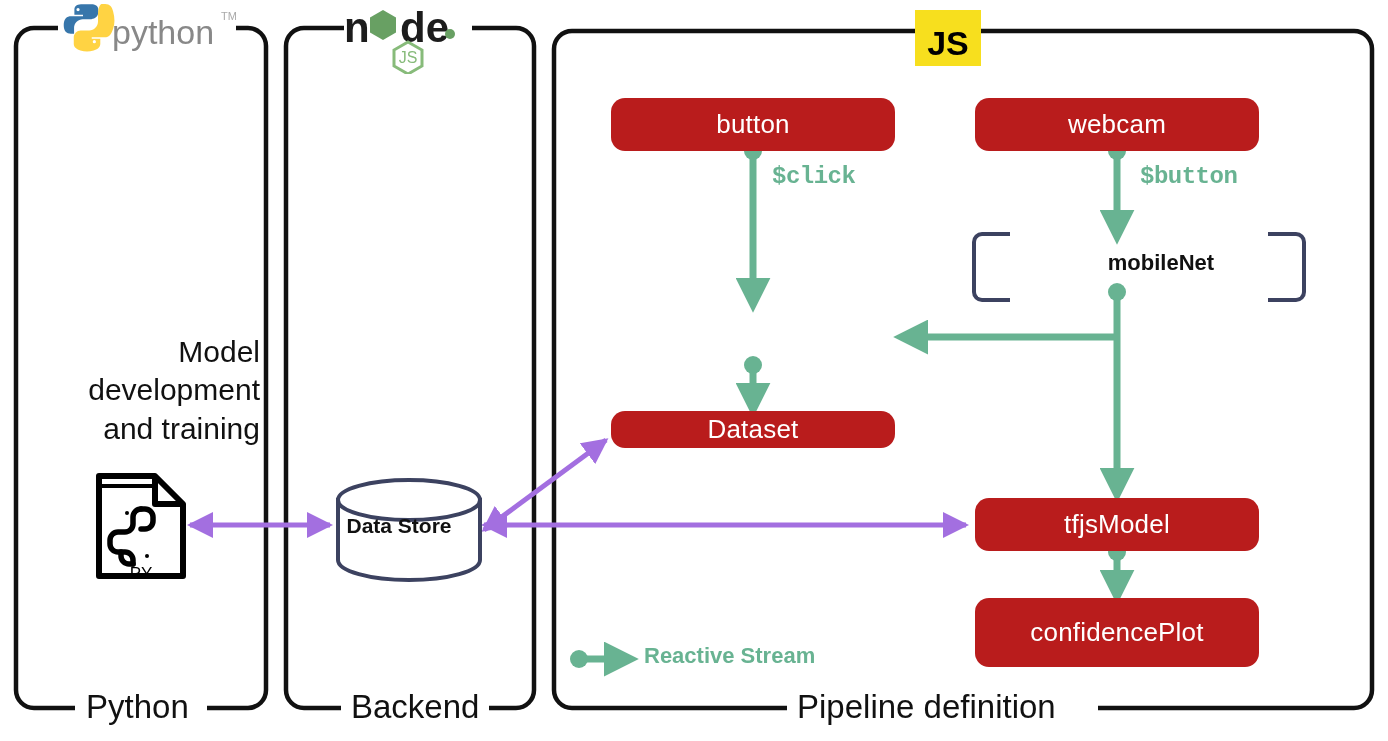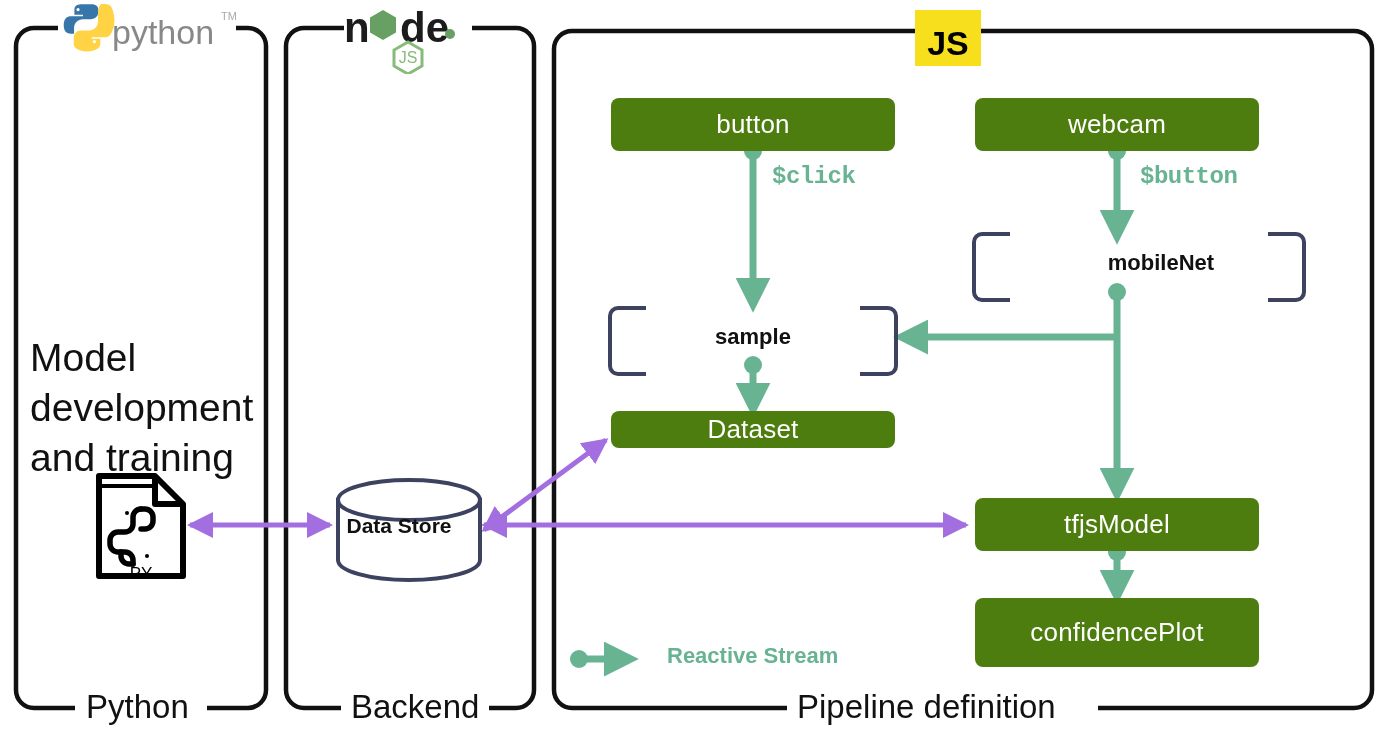--- a/index.html
+++ b/index.html
@@ -6,21 +6,21 @@
   body{width:1388px;height:741px;position:relative;overflow:hidden;
        font-family:"Liberation Sans",sans-serif;}
   #stage{position:absolute;left:0;top:0;width:1388px;height:741px;}
   .abs{position:absolute;}
 
   
   #frames{position:absolute;left:0;top:0;width:1388px;height:741px;}
 
   
   .nodebox{
-    position:absolute;background:#4d7c0f;border-radius:8px;
+    position:absolute;background:#b91c1c;border-radius:14px;
     color:#ffffff;display:flex;align-items:center;justify-content:center;
     font-size:26px;font-weight:400;letter-spacing:.2px;
     font-family:"Liberation Sans",sans-serif;
   }
   
   .opnode{position:absolute;display:flex;align-items:center;justify-content:center;}
   .opnode .oplabel{
     font-size:22px;font-weight:bold;color:#111111;
     font-family:"Liberation Sans",sans-serif;z-index:3;position:relative;
   }
@@ -36,26 +36,26 @@
   }
   
   .groupcap{
     position:absolute;background:#ffffff;padding:0 10px;
     font-size:33px;color:#111111;white-space:nowrap;
     font-family:"Liberation Sans",sans-serif;
   }
   
   #legend{position:absolute;left:566px;top:643px;display:flex;align-items:center;gap:12px;}
   #legend .legtext{color:#68b392;font-weight:bold;font-size:22px;
-                   font-family:"Liberation Sans",sans-serif;white-space:nowrap;margin-left:23px;}
+                   font-family:"Liberation Sans",sans-serif;white-space:nowrap;}
 
   
   #pytext{
-    position:absolute;left:30px;top:333px;width:230px;text-align:left;
-    font-size:39px;line-height:1.28;color:#111111;
+    position:absolute;left:30px;top:333px;width:230px;text-align:right;
+    font-size:30px;line-height:1.28;color:#111111;
     font-family:"Liberation Sans",sans-serif;
   }
   
   #datastore{position:absolute;left:336px;top:478px;width:142px;height:96px;}
   #datastore .dslabel{
     position:absolute;left:0;top:0;width:126px;height:96px;
     display:flex;align-items:center;justify-content:center;
     font-size:21px;font-weight:bold;color:#111111;
     font-family:"Liberation Sans",sans-serif;z-index:4;
   }
@@ -205,25 +205,20 @@
   <div class="nodebox" style="left:975px;top:98px;width:284px;height:53px;">
     <span>webcam</span>
   </div>
 
   <div class="opnode" style="left:972px;top:232px;width:290px;height:62px;padding-left:44px;">
     <span class="brk l"></span>
     <span class="brk r"></span>
     <span class="oplabel">mobileNet</span>
   </div>
 
-  <div class="opnode" style="left:608px;top:306px;width:290px;height:62px;">
-    <span class="brk l"></span>
-    <span class="brk r"></span>
-    <span class="oplabel">sample</span>
-  </div>
 
   <div class="nodebox" style="left:611px;top:411px;width:284px;height:37px;">
     <span>Dataset</span>
   </div>
 
   <div class="nodebox" style="left:975px;top:498px;width:284px;height:53px;">
     <span>tfjsModel</span>
   </div>
 
   <div class="nodebox" style="left:975px;top:598px;width:284px;height:69px;">

